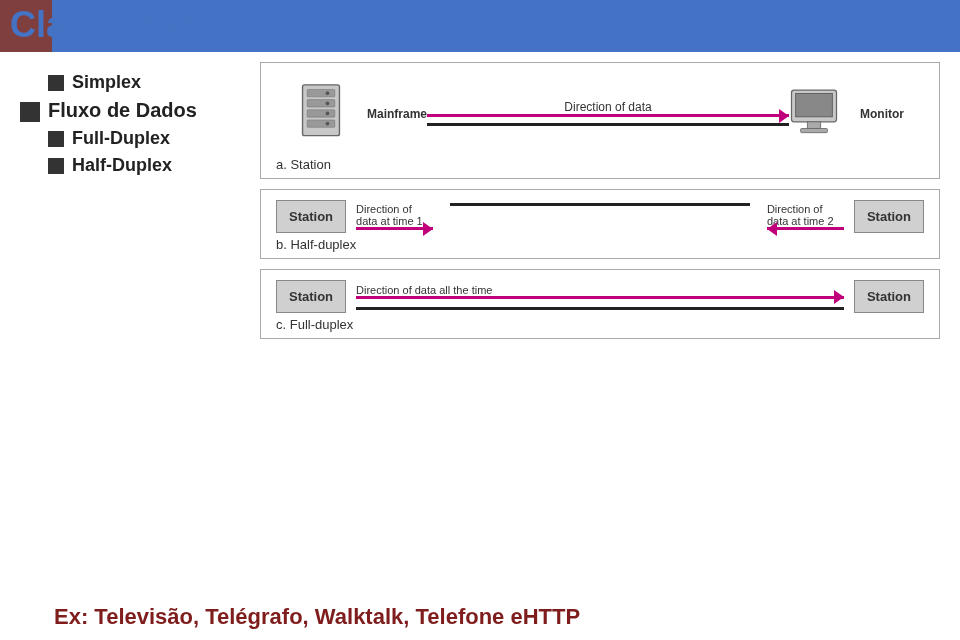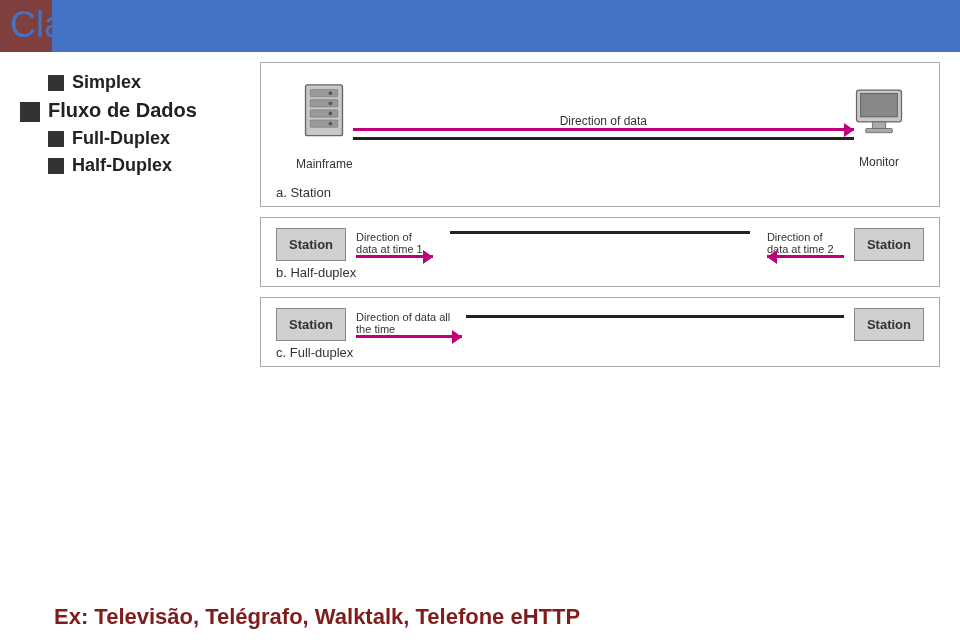--- a/index.html
+++ b/index.html
@@ -25,21 +25,21 @@
     }
     .header-blue {
       flex: 1;
       background: #4472c4;
     }
     .header-title {
       position: absolute;
       top: 4px;
       left: 10px;
       font-size: 36px;
-      font-weight: normal;
+      font-weight: bold;
       color: #4472c4;
     }
 
     
     .content {
       padding: 10px 20px 10px 20px;
       display: flex;
       gap: 20px;
     }
 
@@ -106,23 +106,24 @@
     .simplex-diagram {
       display: flex;
       align-items: center;
       justify-content: space-between;
       padding: 10px 20px;
       position: relative;
     }
 
     .device-container {
       display: flex;
-      flex-direction: column;
-      align-items: center;
-      gap: 12px;
+      flex-direction: row;
+      align-items: center;
+      gap: 21px;
+      font-weight: bold;
     }
 
     .device-label {
       font-size: 12px;
       color: #333;
       margin-top: 2px;
     }
 
     
     .mainframe-icon {
@@ -338,21 +339,21 @@
         <div class="station-box">Station</div>
       </div>
       <div class="diagram-caption">b. Half-duplex</div>
     </div>
 
     <div class="diagram-box">
       <div class="full-duplex-section">
 
         <div class="station-box">Station</div>
 
-        <div style="flex:1; display:flex; flex-direction:row; gap:4px;">
+        <div style="flex:1; display:flex; flex-direction:column; gap:4px;">
           <div>
             <div class="arrow-row-label">Direction of data all the time</div>
             <div class="arrow-right">
               <div class="arrow-right-line"></div>
             </div>
           </div>
 
           <div style="width:100%; height:3px; background:#222; margin-top:4px;"></div>
         </div>
 

